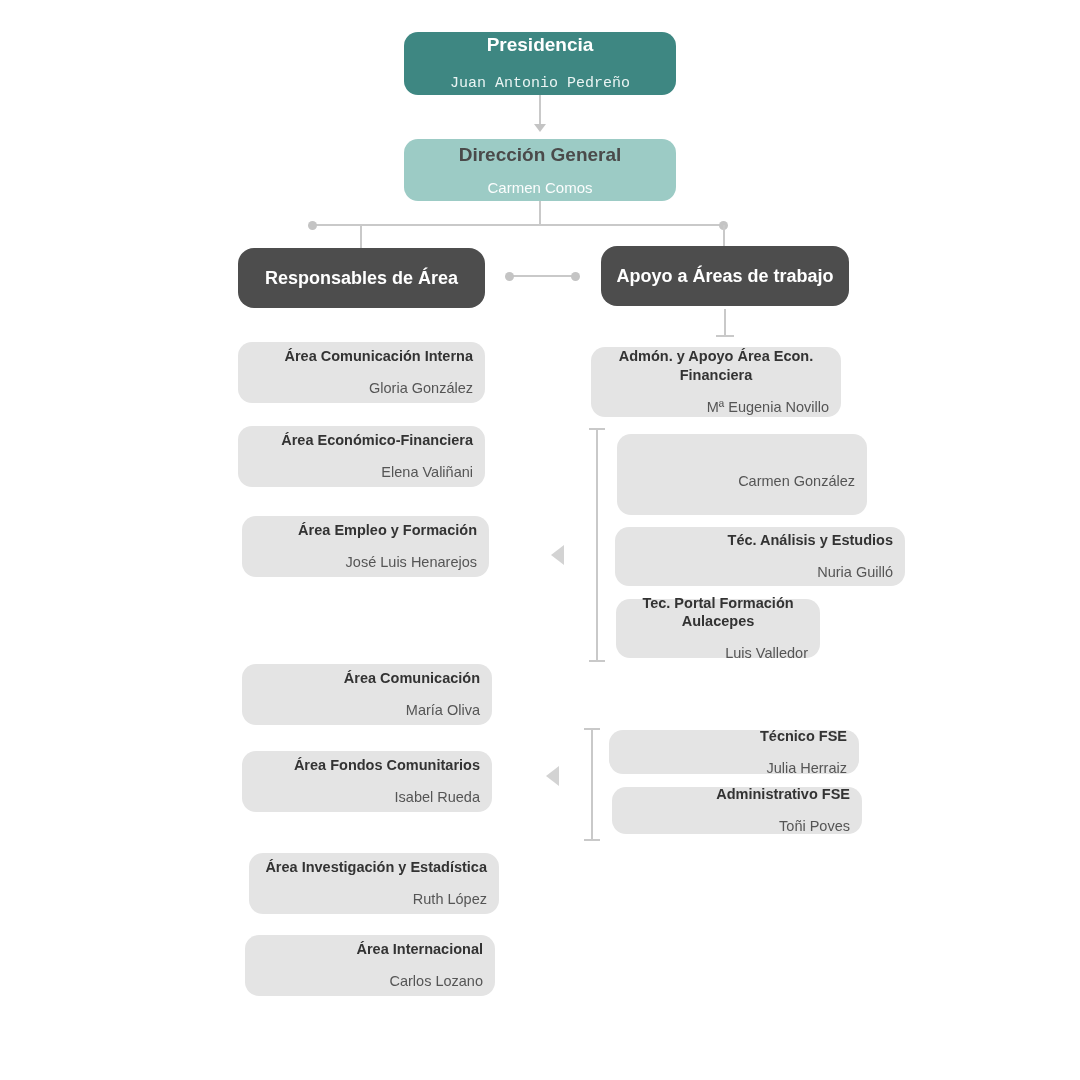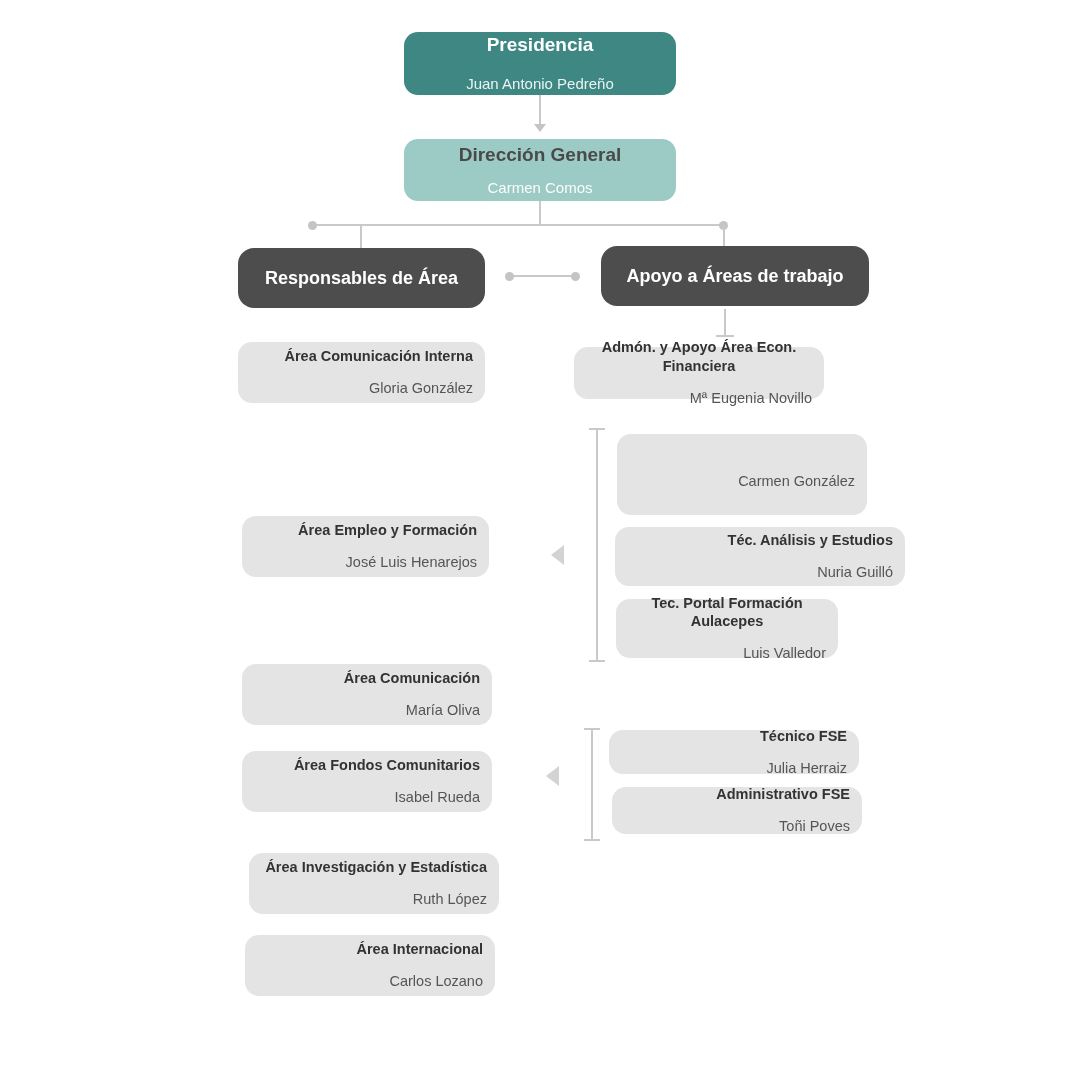--- a/index.html
+++ b/index.html
@@ -44,20 +44,21 @@
     background: #3e8782;
   }
   .node-teal .title {
     color: #ffffff;
     font-size: 19px;
   }
   .node-teal .person {
     color: #eaf4f3;
     font-size: 15px;
     margin-top: 17px;
+    font-family: Liberation Mono, monospace;
   }
   
   .node-lightteal {
     background: #9ccbc5;
     justify-content: center;
   }
   .node-lightteal .title {
     color: #4a4a4a;
     font-size: 19px;
   }
@@ -148,36 +149,40 @@
   <div class="conn hline" style="left:313px; top:224px; width:412px; height:2px;"></div>
   <div class="dot" style="left:308px; top:221px;"></div>
   <div class="dot" style="left:719px; top:221px;"></div>
   <div class="conn vline" style="left:360px; top:225px; width:2px; height:23px;"></div>
   <div class="conn vline" style="left:723px; top:225px; width:2px; height:23px;"></div>
 
   <div class="node node-dark" style="left:238px; top:248px; width:247px; height:60px;">
     <div class="title">Responsables de Área</div>
   </div>
 
-  <div class="node node-dark" style="left:601px; top:246px; width:268px; height:60px;">
+  <div class="node node-dark" style="left:601px; top:246px; width:248px; height:60px;">
     <div class="title">Apoyo a Áreas de trabajo</div>
   </div>
 
   <div class="conn hline" style="left:510px; top:275px; width:66px; height:2px;"></div>
   <div class="dot" style="left:505px; top:272px;"></div>
   <div class="dot" style="left:571px; top:272px;"></div>
 
   <div class="conn vline" style="left:724px; top:309px; width:2px; height:28px;"></div>
   <div class="cap" style="left:716px; top:335px; width:18px; height:2px;"></div>
 
   <div class="node node-gray" style="left:238px; top:342px; width:247px; height:61px;">
     <div class="title">Área Comunicación Interna</div>
     <div class="person">Gloria González</div>
   </div>
 
+  <div class="node node-gray" style="left:238px; top:426px; width:247px; height:61px;">
+    <div class="title">Área Económico-Financiera</div>
+    <div class="person">Elena Valiñani</div>
+  </div>
 
   <div class="node node-gray" style="left:242px; top:516px; width:247px; height:61px;">
     <div class="title">Área Empleo y Formación</div>
     <div class="person">José Luis Henarejos</div>
   </div>
 
   <div class="node node-gray" style="left:242px; top:751px; width:250px; height:61px;">
     <div class="title">Área Fondos Comunitarios</div>
     <div class="person">Isabel Rueda</div>
   </div>
@@ -190,35 +195,35 @@
   <div class="node node-gray" style="left:249px; top:853px; width:250px; height:61px;">
     <div class="title">Área Investigación y Estadística</div>
     <div class="person">Ruth López</div>
   </div>
 
   <div class="node node-gray" style="left:245px; top:935px; width:250px; height:61px;">
     <div class="title">Área Internacional</div>
     <div class="person">Carlos Lozano</div>
   </div>
 
-  <div class="node node-gray" style="left:574px; top:347px; width:250px; height:52px;">
+  <div class="node node-gray" style="left:591px; top:347px; width:250px; height:70px;">
     <div class="title">Admón. y Apoyo Área Econ. Financiera</div>
     <div class="person">Mª Eugenia Novillo</div>
   </div>
 
   <div class="node node-gray" style="left:617px; top:434px; width:250px; height:81px;">
     <div class="person">Carmen González</div>
   </div>
 
   <div class="node node-gray" style="left:615px; top:527px; width:290px; height:59px;">
     <div class="title">Téc. Análisis y Estudios</div>
     <div class="person">Nuria Guilló</div>
   </div>
 
-  <div class="node node-gray" style="left:616px; top:599px; width:222px; height:59px;">
+  <div class="node node-gray" style="left:616px; top:599px; width:204px; height:59px;">
     <div class="title">Tec. Portal Formación Aulacepes</div>
     <div class="person">Luis Valledor</div>
   </div>
 
   <div class="node node-gray" style="left:612px; top:787px; width:250px; height:47px;">
     <div class="title">Administrativo FSE</div>
     <div class="person">Toñi Poves</div>
   </div>
 
   <div class="node node-gray" style="left:609px; top:730px; width:250px; height:44px;">

